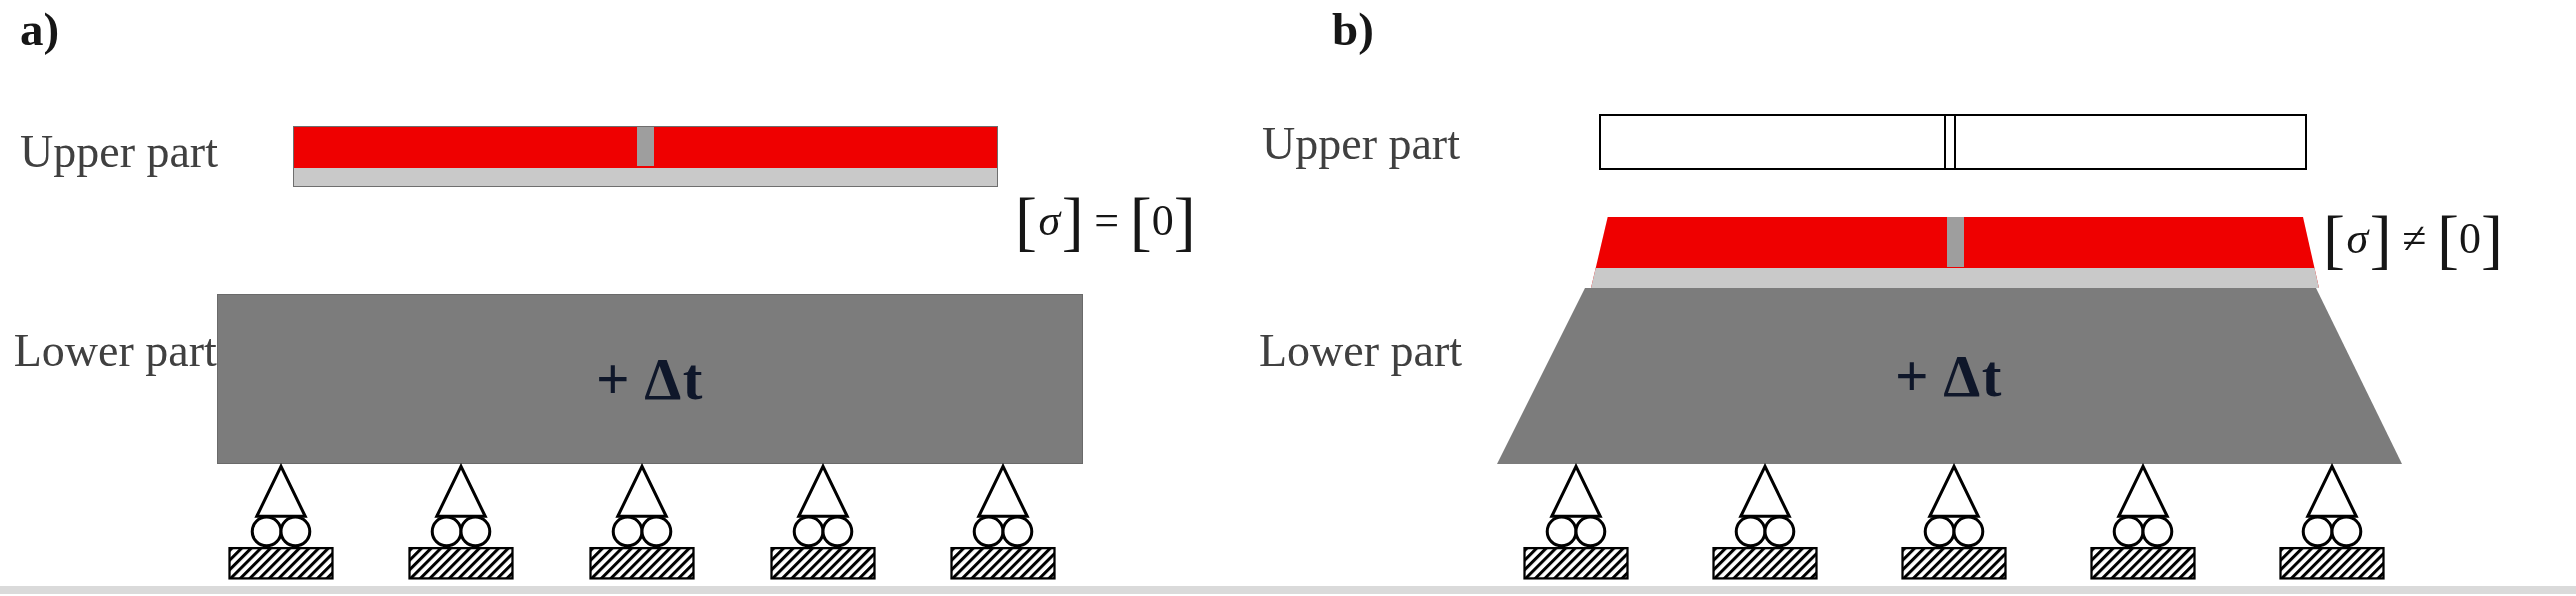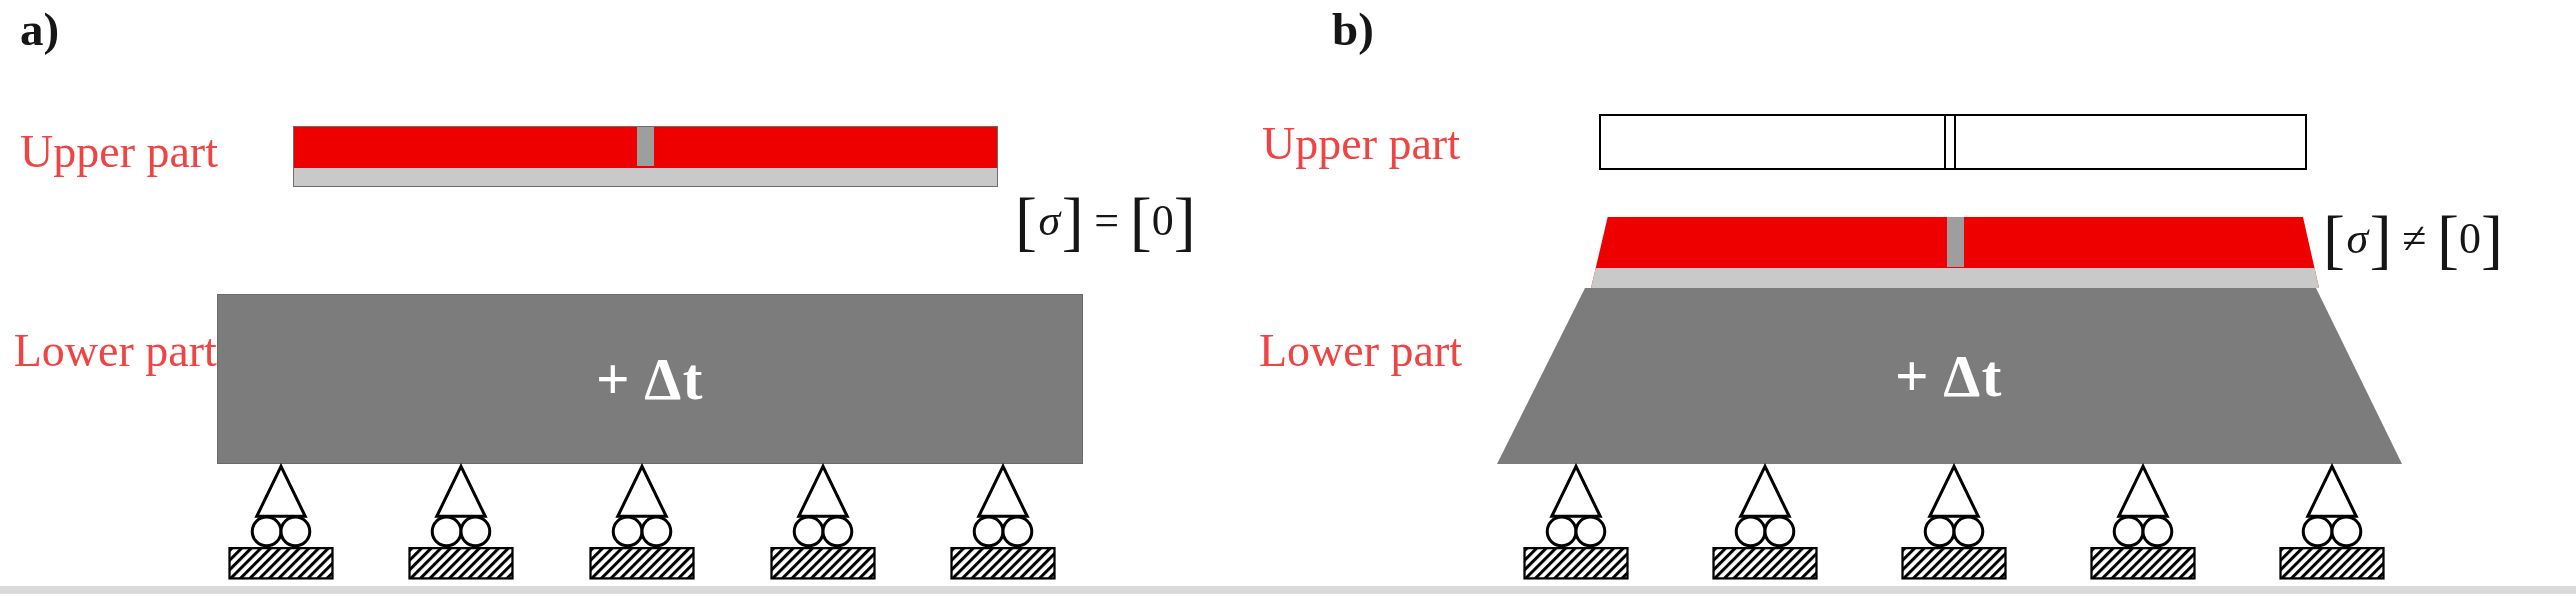--- a/index.html
+++ b/index.html
@@ -16,21 +16,21 @@
   .abs { position: absolute; }
 
   .panel-letter {
     font-size: 47px;
     font-weight: 700;
     line-height: 1;
   }
   .part-label {
     font-size: 46px;
     line-height: 1;
-    color: #ef4444;
+    color: #404040;
     white-space: nowrap;
   }
 
   
   .upper-bar {
     box-sizing: border-box;
     border: 1.5px solid #6e6e6e;
     background: #ef0000;
   }
   .interlayer {
@@ -70,21 +70,21 @@
   }
   .trapezoid {
     background: #7c7c7c;
     display: flex;
     align-items: center;
     justify-content: center;
   }
   .delta-label {
     font-size: 59px;
     font-weight: 700;
-    color: #ffffff;
+    color: #0f172a;
     letter-spacing: 1.5px;
     white-space: nowrap;
   }
 
   
   .equation {
     display: flex;
     align-items: center;
     font-size: 44px;
     line-height: 1;

